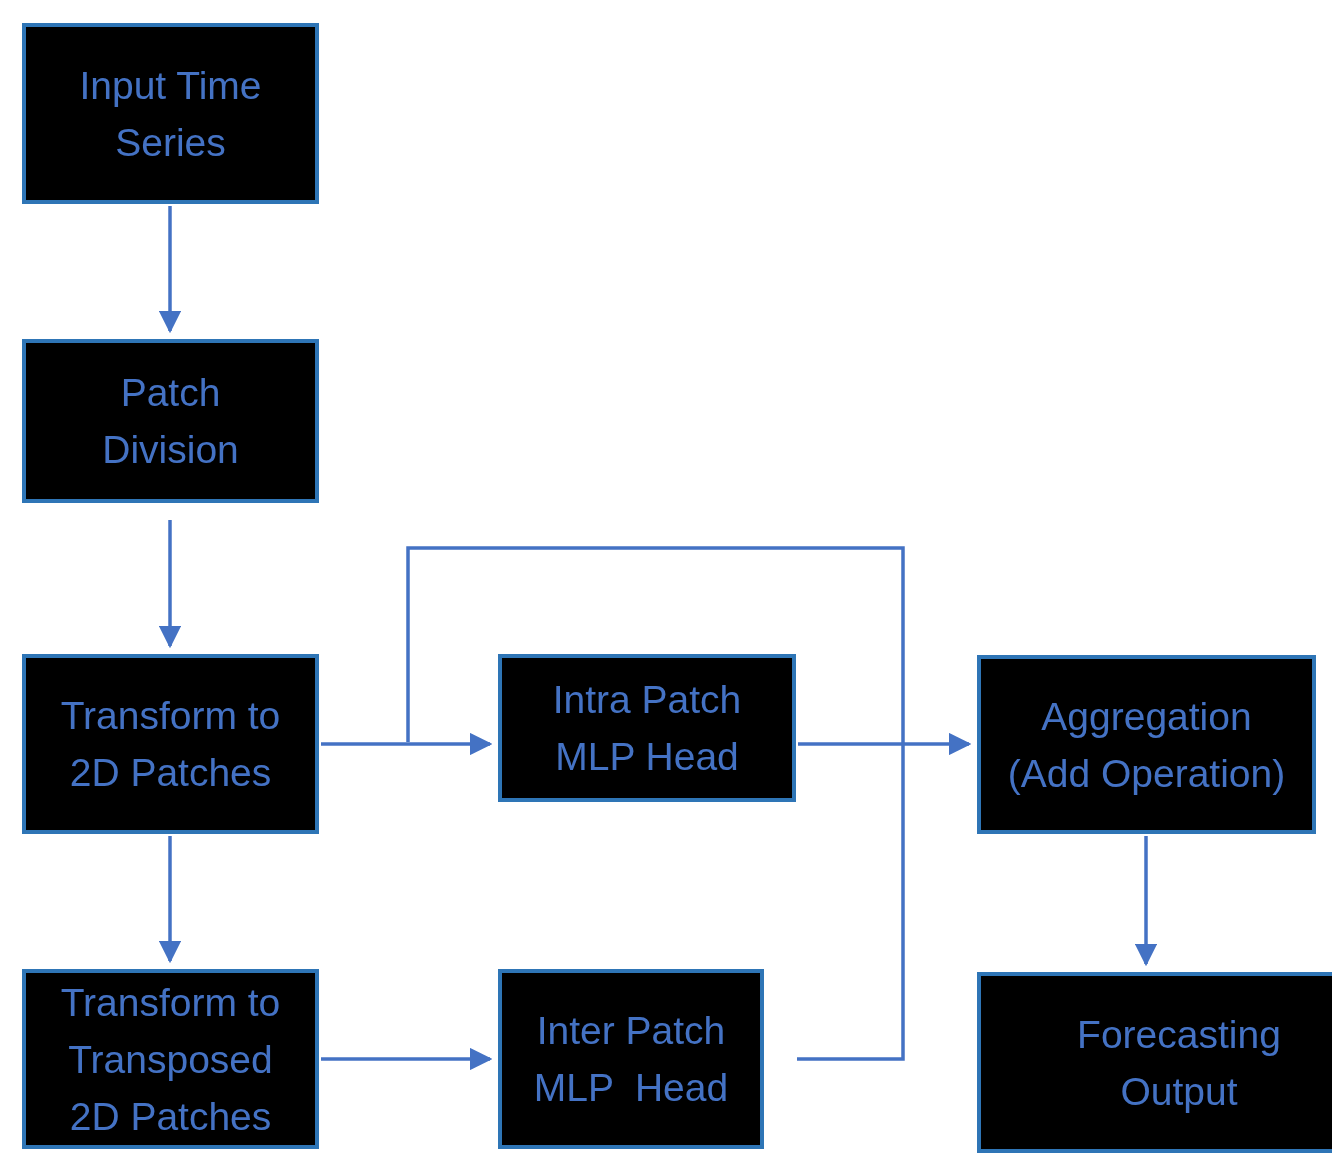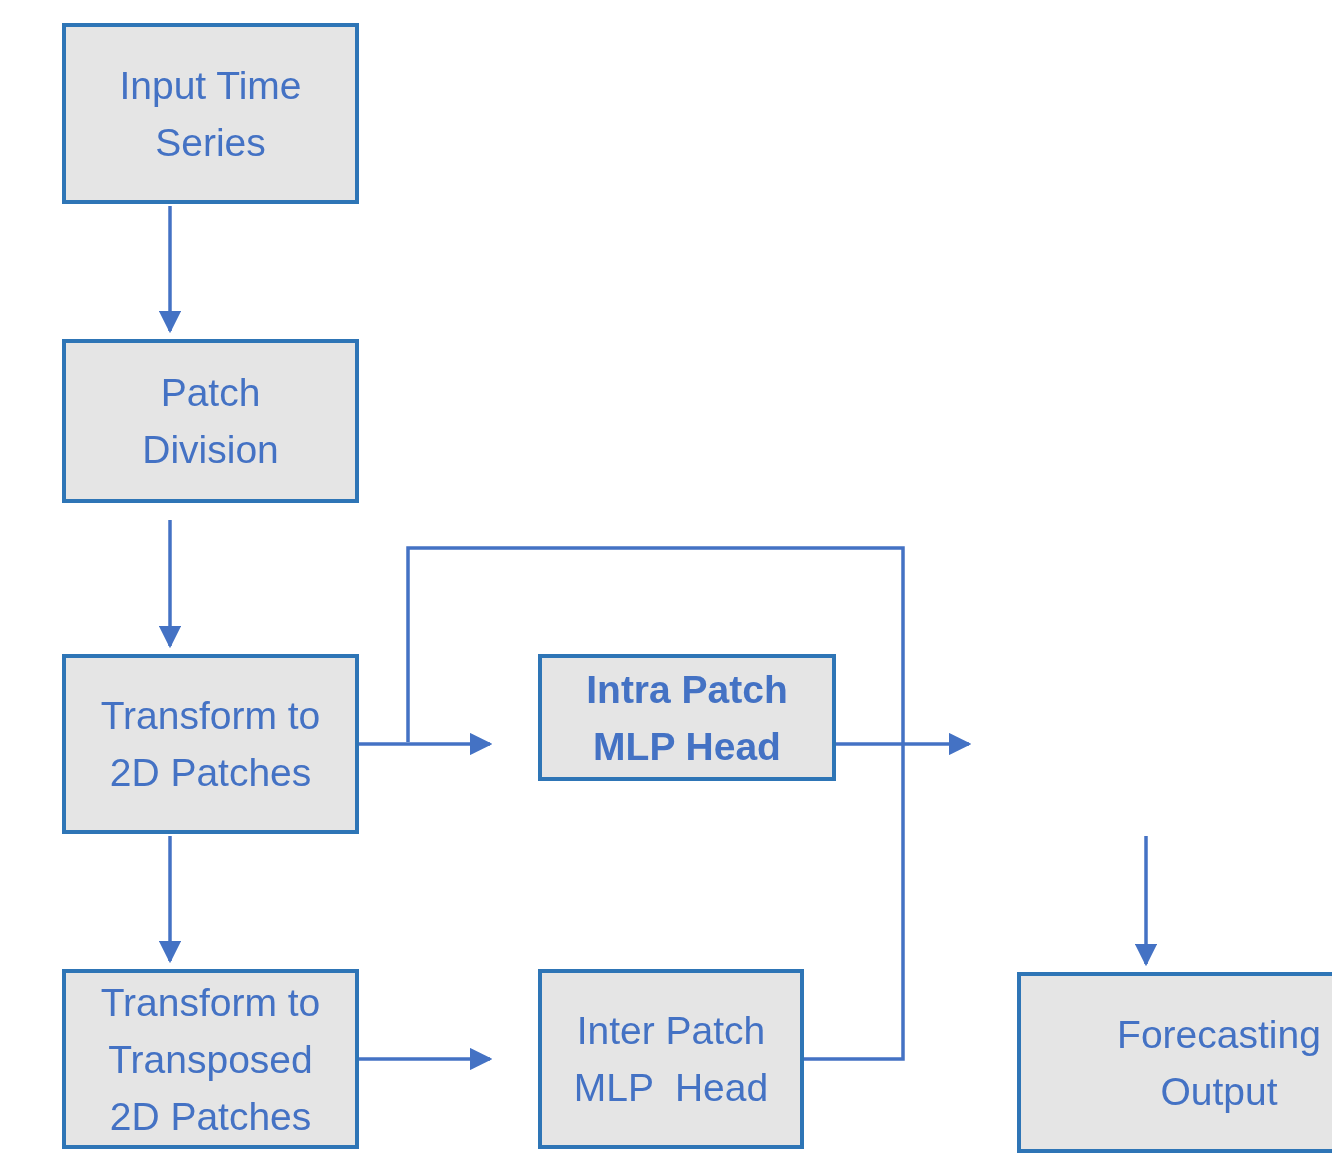--- a/index.html
+++ b/index.html
@@ -20,40 +20,39 @@
     position: absolute;
     left: 0; top: 0;
     width: 1332px;
     height: 1175px;
     z-index: 1;
   }
   .node {
     position: absolute;
     box-sizing: border-box;
     border: 4px solid #2E75B6;
-    background: #e5e5e5;
+    background: #000000;
     display: flex;
     align-items: center;
     justify-content: center;
     text-align: center;
     z-index: 2;
-    margin-left: 40px;
   }
   .node .label {
     color: #4472C4;
     font-size: 39px;
     line-height: 57px;
     white-space: pre-wrap;
   }
   
   .pos-input        { left: 22px;  top: 23px;  width: 297px; height: 181px; }
   .pos-patchdiv     { left: 22px;  top: 339px; width: 297px; height: 164px; }
   .pos-transform2d  { left: 22px;  top: 654px; width: 297px; height: 180px; }
   .pos-transposed   { left: 22px;  top: 969px; width: 297px; height: 180px; }
-  .pos-intra        { left: 498px; top: 654px; width: 298px; height: 127px; font-weight: bold; }
+  .pos-intra        { left: 498px; top: 654px; width: 298px; height: 148px; }
   .pos-inter        { left: 498px; top: 969px; width: 266px; height: 180px; }
   .pos-aggregation  { left: 977px; top: 655px; width: 339px; height: 179px; }
   .pos-forecast     { left: 977px; top: 972px; width: 404px; height: 181px; }
 
   .edge {
     stroke: #4472C4;
     stroke-width: 3.5;
     fill: none;
   }
 </style>
@@ -110,19 +109,23 @@
   <div class="node pos-intra">
     <span class="label">Intra Patch
 MLP Head</span>
   </div>
 
   <div class="node pos-inter">
     <span class="label">Inter Patch
 MLP  Head</span>
   </div>
 
+  <div class="node pos-aggregation">
+    <span class="label">Aggregation
+(Add Operation)</span>
+  </div>
 
   <div class="node pos-forecast">
     <span class="label">Forecasting
 Output</span>
   </div>
 
 </div>
 
 </body></html>

